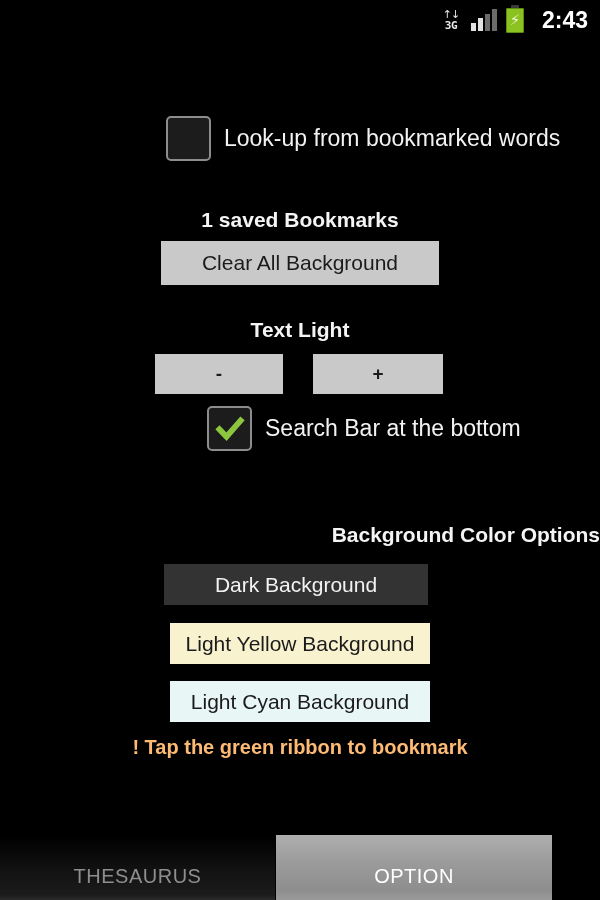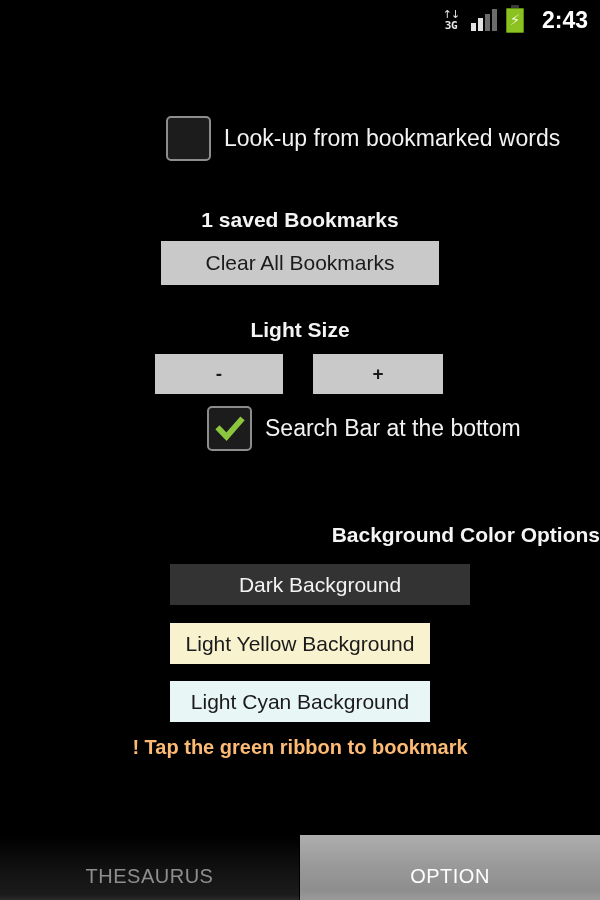--- a/index.html
+++ b/index.html
@@ -198,21 +198,21 @@
     color: #fdba74;
     font-size: 20px;
     font-weight: bold;
   }
 
   
   .tabbar {
     position: absolute;
     left: 0;
     top: 835px;
-    width: 600px;
+    width: 552px;
     height: 65px;
     display: flex;
   }
   .tab {
     box-sizing: border-box;
     height: 65px;
     display: flex;
     align-items: flex-end;
     justify-content: center;
     padding-bottom: 12px;
@@ -261,40 +261,40 @@
 
   <div class="content">
 
     <div class="row-check" style="left:118px; top:76px;">
       <span class="checkbox"></span>
       <span class="check-label">Look-up from bookmarked words</span>
     </div>
 
     <div class="section-title" style="top:168px;">1 saved Bookmarks</div>
 
-    <div class="btn btn-light" style="left:161px; top:201px; width:278px; height:44px;">Clear All Bookmarks</div>
-
-    <div class="section-title" style="top:278px;">Light Size</div>
+    <div class="btn btn-light" style="left:161px; top:201px; width:278px; height:44px;">Clear All Background</div>
+
+    <div class="section-title" style="top:278px;">Text Light</div>
 
     <div class="btn btn-light btn-sym" style="left:155px; top:314px; width:128px; height:40px;">-</div>
 
     <div class="btn btn-light btn-sym" style="left:313px; top:314px; width:130px; height:40px;">+</div>
 
     <div class="row-check" style="left:159px; top:366px;">
       <span class="checkbox">
         <svg class="tick" viewBox="0 0 24 24">
           <path d="M3.5 12.2 L9.2 18.2 L20.5 5.2" fill="none" stroke="#8cc63f" stroke-width="4.6" stroke-linecap="square" stroke-linejoin="miter"></path>
         </svg>
       </span>
       <span class="check-label">Search Bar at the bottom</span>
     </div>
 
     <div class="section-title" style="top:483px;text-align:right;">Background Color Options</div>
 
-    <div class="btn btn-dark" style="left:170px; top:524px; width:300px; height:41px;">Dark Background</div>
+    <div class="btn btn-dark" style="left:164px; top:524px; width:264px; height:41px;">Dark Background</div>
 
     <div class="btn btn-cyan" style="left:170px; top:641px; width:260px; height:41px;">Light Cyan Background</div>
 
     <div class="btn btn-yellow" style="left:170px; top:583px; width:260px; height:41px;">Light Yellow Background</div>
 
     <div class="tip-text" style="top:696px;">! Tap the green ribbon to bookmark</div>
 
   </div>
 
   <div class="tabbar">

